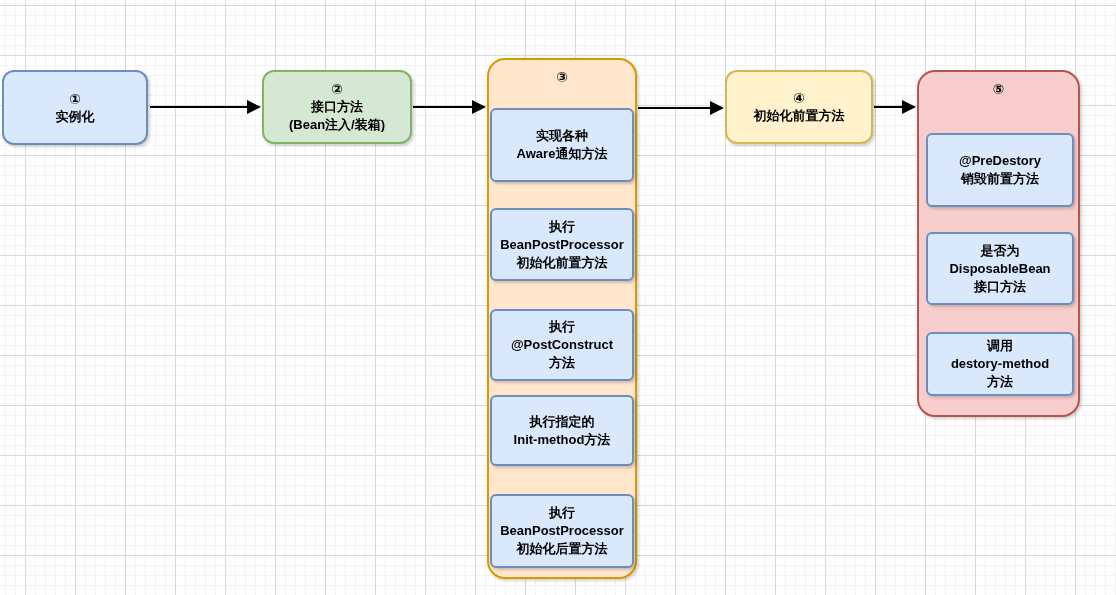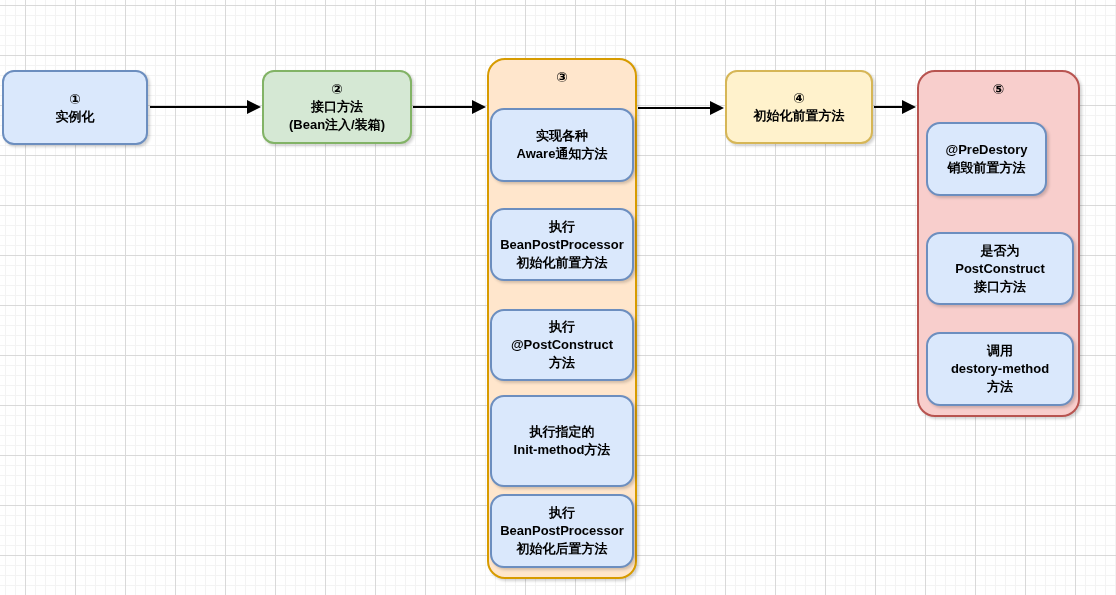--- a/index.html
+++ b/index.html
@@ -26,21 +26,21 @@
   }
   .container{
     position:absolute;box-sizing:border-box;
     border:2px solid #000;border-radius:18px;
     box-shadow:2px 2px 3px rgba(0,0,0,0.18);
   }
   .container > .num{
     position:absolute;top:9px;left:0;right:0;text-align:center;
     font-weight:bold;font-size:14px;
   }
-  .sub{border-radius:14px}
+  .sub{border-radius:6px}
   .num{font-size:14px}
   .label{white-space:pre-line}
   .c-blue{background:#dae8fc;border-color:#6c8ebf}
   .c-green{background:#d5e8d4;border-color:#82b366}
   .c-orange{background:#ffe6cc;border-color:#d79b00}
   .c-yellow{background:#fff2cc;border-color:#d6b656}
   .c-red{background:#f8cecc;border-color:#b85450}
 </style>
 </head>
 <body>
@@ -81,47 +81,47 @@
     <div class="node c-blue sub" style="left:1px;top:148px;width:144px;height:73px">
       <div class="label">执行
 BeanPostProcessor
 初始化前置方法</div>
     </div>
     <div class="node c-blue sub" style="left:1px;top:249px;width:144px;height:72px">
       <div class="label">执行
 @PostConstruct
 方法</div>
     </div>
-    <div class="node c-blue sub" style="left:1px;top:335px;width:144px;height:92px">
+    <div class="node c-blue sub" style="left:1px;top:335px;width:144px;height:71px">
       <div class="label">执行指定的
 Init-method方法</div>
     </div>
     <div class="node c-blue sub" style="left:1px;top:434px;width:144px;height:74px">
       <div class="label">执行
 BeanPostProcessor
 初始化后置方法</div>
     </div>
   </div>
 
   <div class="node c-yellow" style="left:725px;top:70px;width:148px;height:74px">
     <div class="num">④</div>
     <div class="label">初始化前置方法</div>
   </div>
 
   <div class="container c-red" style="left:917px;top:70px;width:163px;height:347px">
     <div class="num">⑤</div>
-    <div class="node c-blue sub" style="left:7px;top:50px;width:121px;height:74px">
+    <div class="node c-blue sub" style="left:7px;top:61px;width:148px;height:74px">
       <div class="label">@PreDestory
 销毁前置方法</div>
     </div>
     <div class="node c-blue sub" style="left:7px;top:160px;width:148px;height:73px">
       <div class="label">是否为
-PostConstruct
+DisposableBean
 接口方法</div>
     </div>
-    <div class="node c-blue sub" style="left:7px;top:260px;width:148px;height:74px">
+    <div class="node c-blue sub" style="left:7px;top:260px;width:148px;height:64px">
       <div class="label">调用
 destory-method
 方法</div>
     </div>
   </div>
 
 </div>
 
 </body></html>

